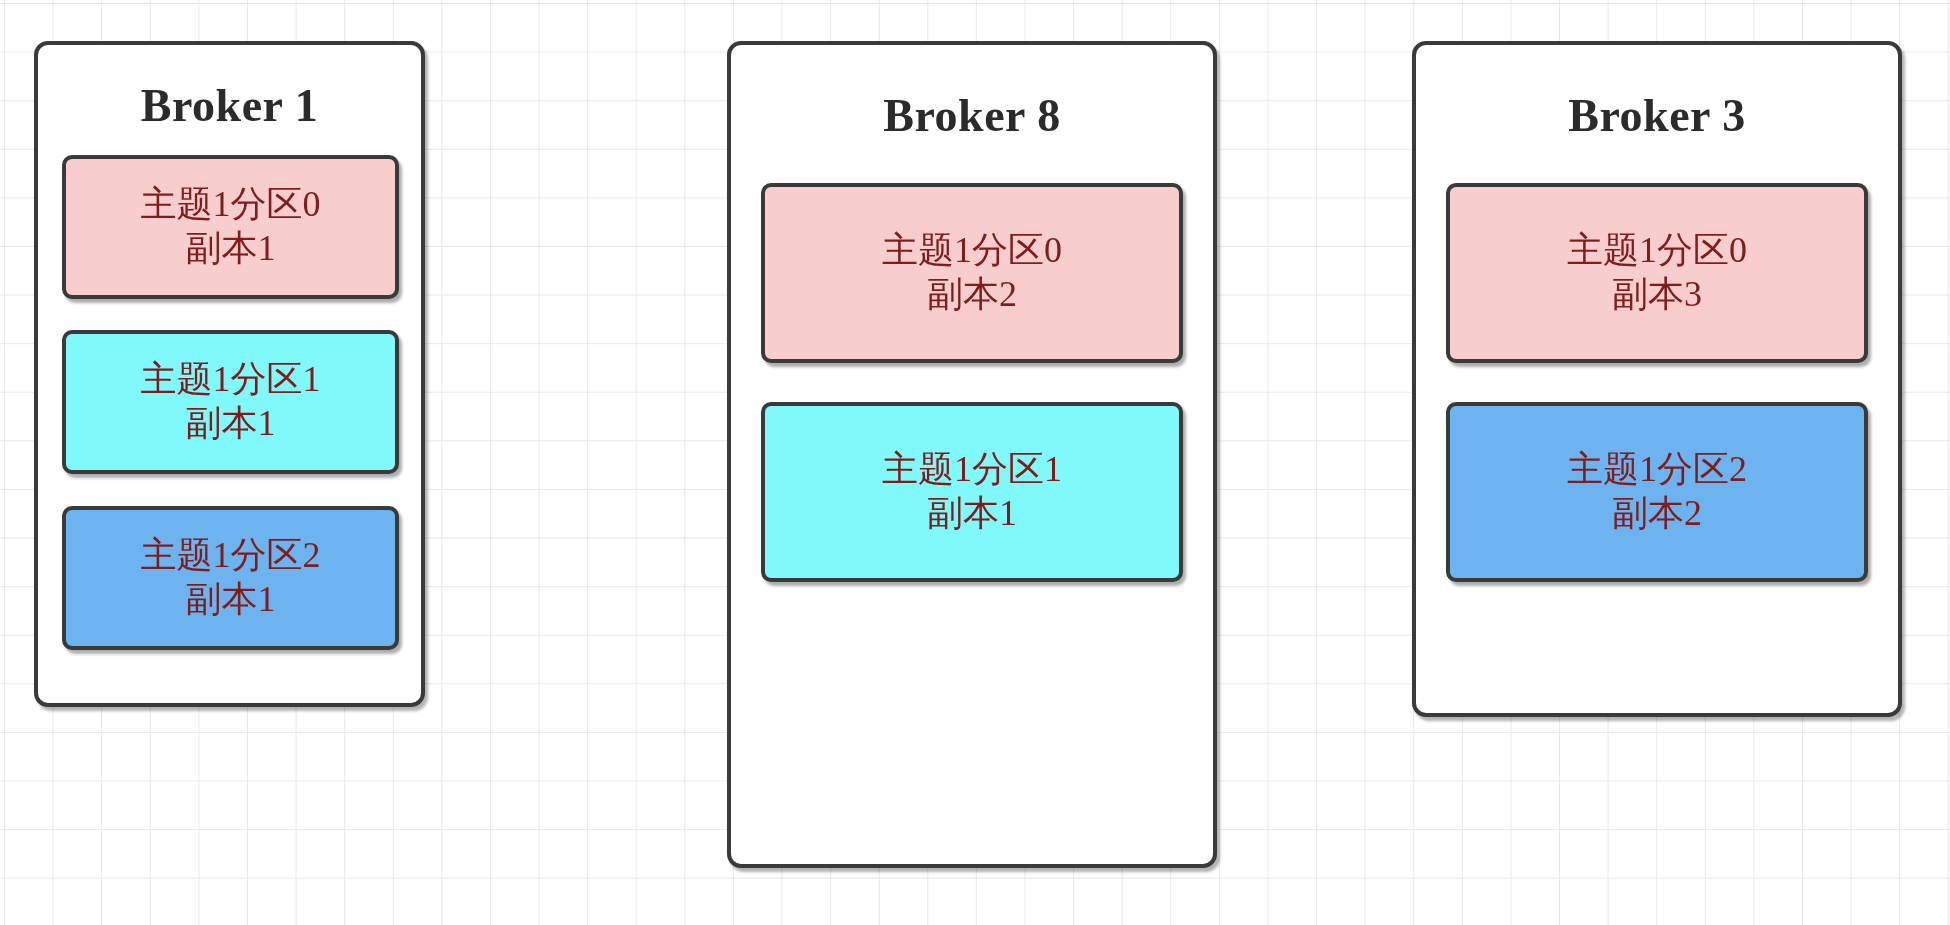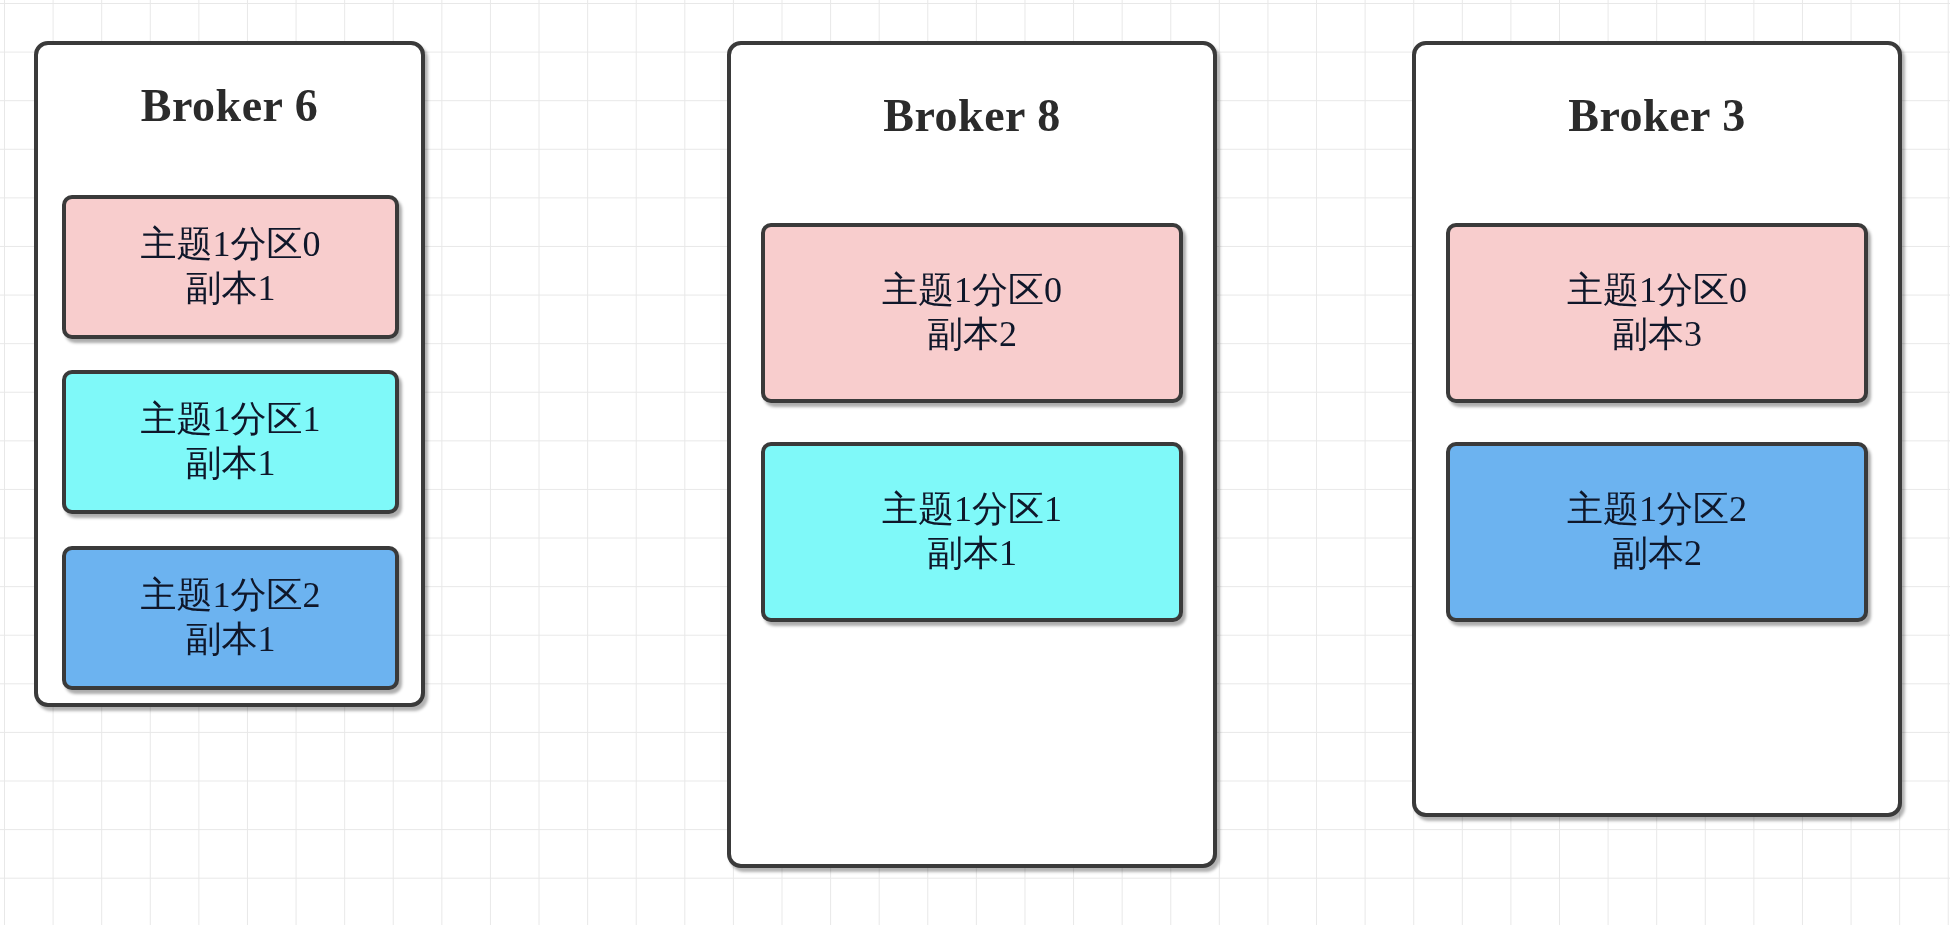--- a/index.html
+++ b/index.html
@@ -49,41 +49,40 @@
     position: absolute;
     box-sizing: border-box;
     border: 4px solid #3a3a3a;
     border-radius: 10px;
     box-shadow: 3px 4px 3px rgba(0,0,0,0.32);
     display: flex;
     flex-direction: column;
     align-items: center;
     justify-content: center;
     font-family: "Liberation Serif", "DejaVu Serif", serif;
-    color: #0f172a;
-    margin-top: 40px;
+    color: #7f1d1d;
   }
 
   .p-line {
     font-size: 36px;
     line-height: 1.22;
     white-space: nowrap;
     text-align: center;
   }
 
   .p-line.l1 { letter-spacing: 0px; }
   .p-line.l2 { letter-spacing: 0px; }
 </style>
 </head>
 <body>
 
 <div id="stage">
 
   <div class="broker" style="left:34px; top:41px; width:391px; height:666px;">
-    <div class="broker-title" style="margin-top:38px;">Broker 6</div>
+    <div class="broker-title" style="margin-top:38px;">Broker 1</div>
 
     <div class="partition" style="left:24px; top:110px; width:337px; height:144px; background:#f8cdcd;">
       <div class="p-line l1">主题1分区0</div>
       <div class="p-line l2">副本1</div>
     </div>
 
     <div class="partition" style="left:24px; top:285px; width:337px; height:144px; background:#7ff9f9;">
       <div class="p-line l1">主题1分区1</div>
       <div class="p-line l2">副本1</div>
     </div>
@@ -101,21 +100,21 @@
       <div class="p-line l1">主题1分区0</div>
       <div class="p-line l2">副本2</div>
     </div>
 
     <div class="partition" style="left:30px; top:357px; width:422px; height:180px; background:#7ff9f9;">
       <div class="p-line l1">主题1分区1</div>
       <div class="p-line l2">副本1</div>
     </div>
   </div>
 
-  <div class="broker" style="left:1412px; top:41px; width:490px; height:776px;">
+  <div class="broker" style="left:1412px; top:41px; width:490px; height:676px;">
     <div class="broker-title" style="margin-top:48px;">Broker 3</div>
 
     <div class="partition" style="left:30px; top:138px; width:422px; height:180px; background:#f8cdcd;">
       <div class="p-line l1">主题1分区0</div>
       <div class="p-line l2">副本3</div>
     </div>
 
     <div class="partition" style="left:30px; top:357px; width:422px; height:180px; background:#6cb3f0;">
       <div class="p-line l1">主题1分区2</div>
       <div class="p-line l2">副本2</div>

